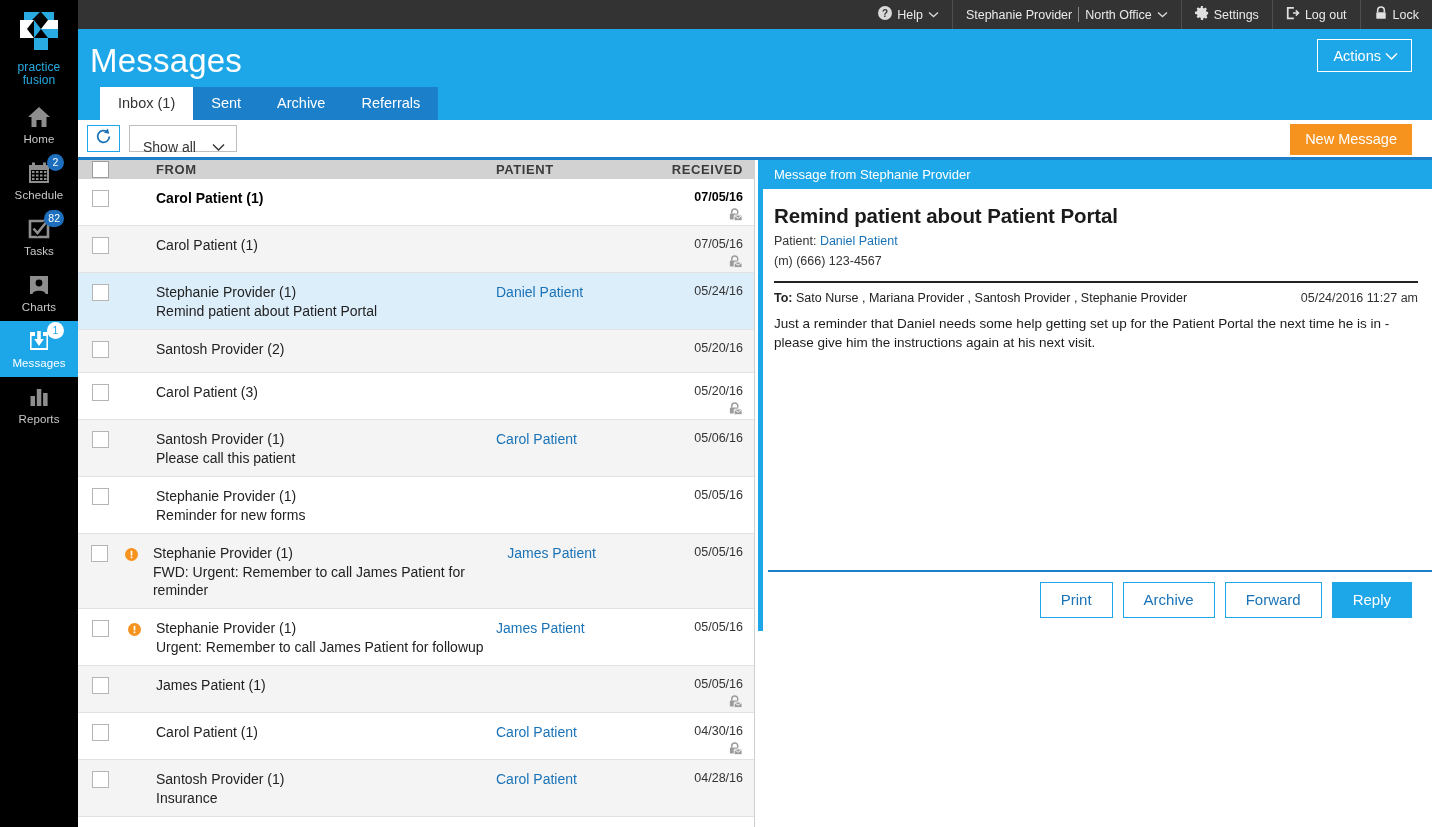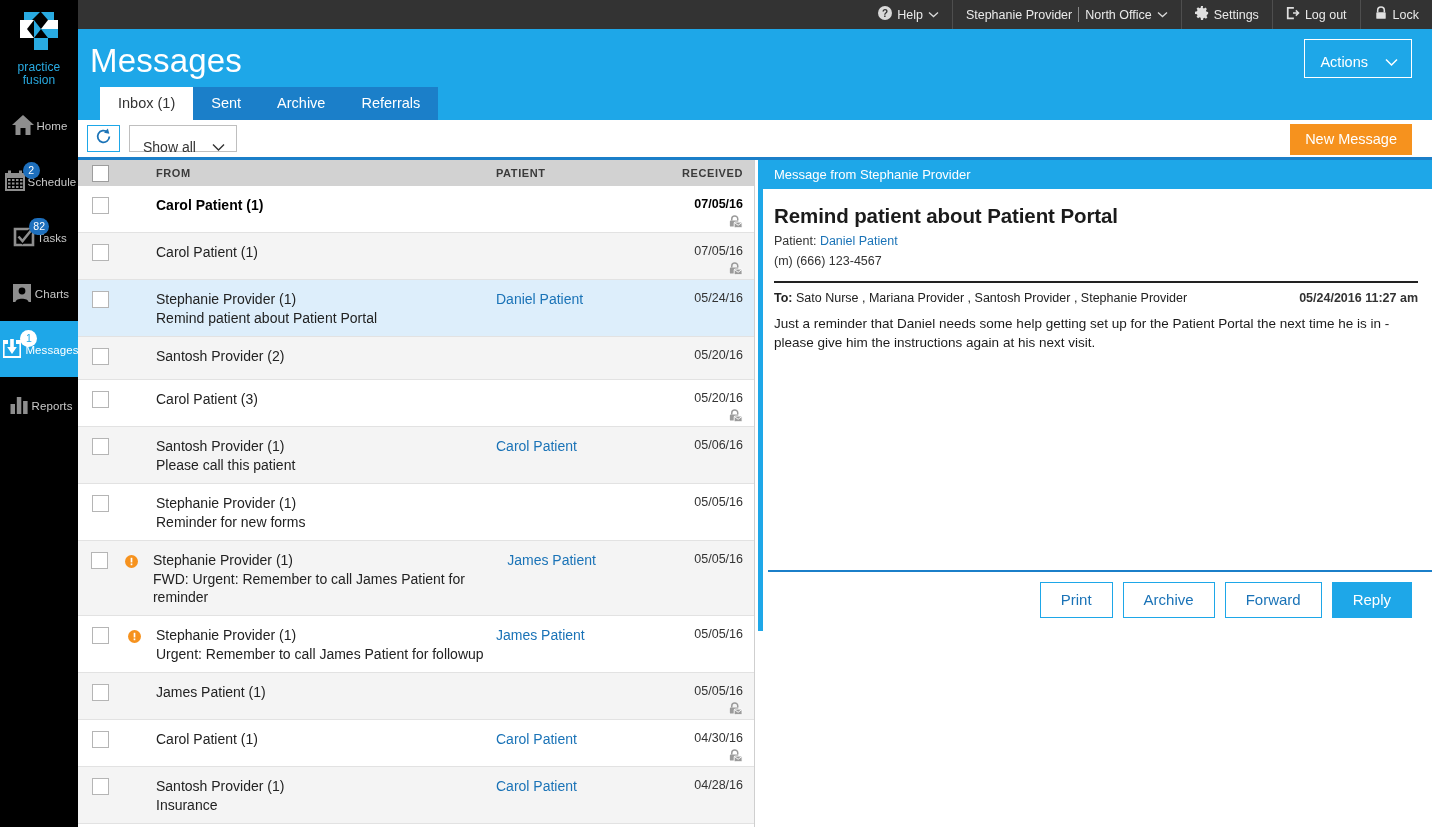--- a/index.html
+++ b/index.html
@@ -22,21 +22,21 @@
     height: 97px; display: flex; flex-direction: column;
     align-items: center; justify-content: flex-start; padding-top: 8px;
   }
   .logo-mark { width: 58px; height: 50px; }
   .logo-text {
     color: #29abe2; font-size: 12px; line-height: 13px;
     text-align: center; margin-top: 3px; letter-spacing: .1px;
   }
   .nav-item {
     position: relative; height: 56px; width: 78px;
-    display: flex; align-items: center;
+    display: flex; flex-direction: column; align-items: center;
     justify-content: center; cursor: pointer;
     color: #b9b9b9; text-decoration: none;
   }
   .nav-item.active { background: #1ea7e8; }
   .nav-item.active .nav-label { color: #ffffff; }
   .nav-icon { width: 26px; height: 26px; position: relative; display:block; }
   .nav-icon svg { display:block; }
   .nav-label {
     font-size: 11.5px; line-height: 13px; margin-top: 3px;
     color: #c9c9c9; letter-spacing: .1px;
@@ -74,22 +74,22 @@
     position: absolute; left: 78px; top: 29px;
     width: 1354px; height: 91px; background: #1ea7e8;
   }
   #page-title {
     position: absolute; left: 12px; top: 13px;
     color: #ffffff; font-size: 33px; font-weight: normal; letter-spacing: .2px;
   }
   #actions-btn {
     position: absolute; right: 20px; top: 10px;
     border: 1px solid #ffffff; color: #ffffff;
-    padding: 14px 13px 7px 15px; font-size: 14.5px;
-    display: flex; align-items: center; gap: 17px; cursor: pointer;
+    padding: 8px 13px 7px 15px; font-size: 14.5px;
+    display: flex; align-items: center; gap: 4px; cursor: pointer;
     background: transparent;
   }
 
   
   #tabs { position: absolute; left: 22px; bottom: 0; display: flex; gap: 0; }
   .tab {
     background: #1b7fc9; color: #ffffff;
     font-size: 14.5px; padding: 7px 18px 8px; cursor: pointer;
     line-height: 18px;
   }
@@ -122,23 +122,23 @@
   }
 
   
   #list-pane {
     position: absolute; left: 78px; top: 160px;
     width: 677px; height: 667px; background: #ffffff;
     border-right: 1px solid #cfcfcf;
     overflow: hidden;
   }
   #list-header {
-    display: flex; align-items: center; height: 26px;
+    display: flex; align-items: center; height: 19px;
     background: #d2d2d2; color: #3b3b3b;
-    font-size: 11px; letter-spacing: .6px; font-weight: bold;
+    font-size: 13px; letter-spacing: .6px; font-weight: bold;
   }
   .col-check { width: 45px; display:flex; justify-content:center; }
   .col-flag { width: 22px; }
   .col-from { flex: 1 1 auto; padding-left: 11px; }
   .col-patient { width: 160px; text-align: left; }
   .col-received { width: 98px; text-align: right; padding-right: 11px; }
 
   .chk {
     width: 17px; height: 17px; background: #ffffff;
     border: 1px solid #b5b5b5; cursor: pointer; display:block;
@@ -191,21 +191,21 @@
   .meta-line .lbl { color: #333; }
   .meta-line a { color: #1a73b7; text-decoration: none; cursor: pointer; }
   #detail-rule {
     border-top: 2px solid #222; margin: 12px 0 0 0;
   }
   #to-row {
     display: flex; justify-content: space-between; align-items: baseline;
     font-size: 12.5px; color: #222; padding-top: 8px;
   }
   #to-row .to-text b { font-weight: bold; }
-  #to-row .ts { color: #333; font-weight: bold; }
+  #to-row .ts { color: #333; }
   #detail-text {
     font-size: 13.5px; color: #1b1b1b; line-height: 19px;
     padding-top: 9px; max-width: 640px;
   }
   #detail-footer-rule {
     position: absolute; left: 5px; bottom: 59px;
     width: 669px; height: 2px; background: #1b7fc9;
   }
   #detail-actions {
     position: absolute; right: 20px; bottom: 13px;

